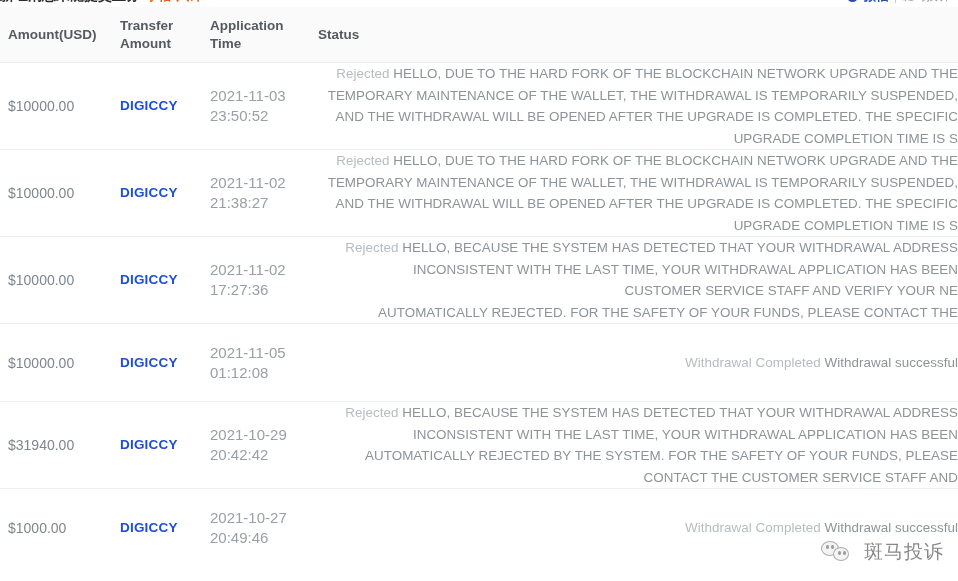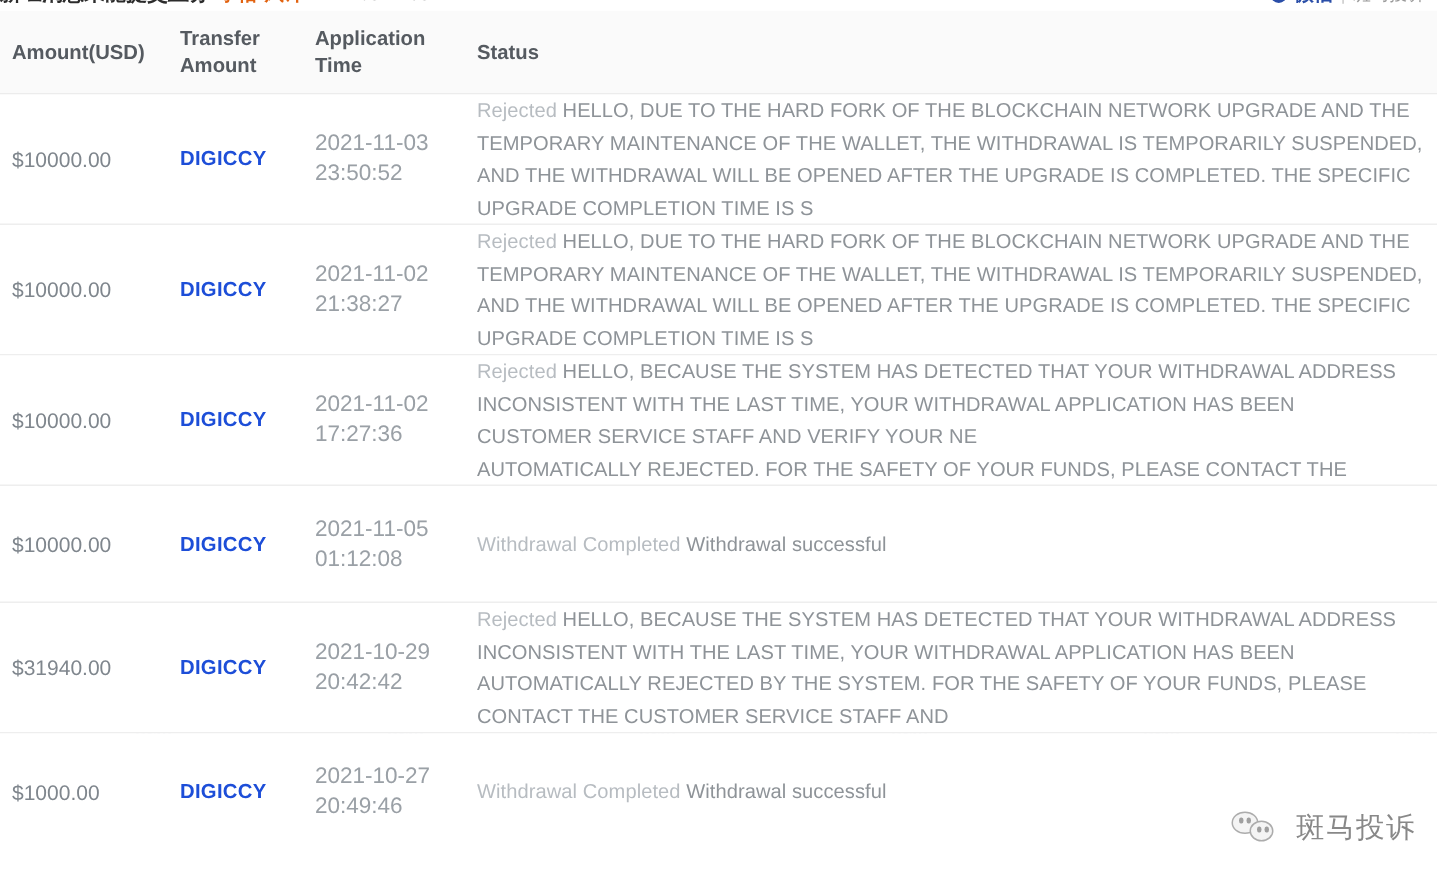--- a/index.html
+++ b/index.html
@@ -164,21 +164,21 @@
   .time-val   { color: #9aa0a6; font-size: 15px; line-height: 20px; }
 
   .status-text {
     color: #8e9398;
     font-size: 13.4px;
     line-height: 21.5px;
     letter-spacing: .05px;
     white-space: nowrap;
     overflow: visible;
   }
-  .status-line { display: block; }
+  .status-line { display: block; text-align: right; }
   .tag {
     color: #b7bcc1;
   }
 
   
   #brand {
     position: absolute;
     right: 14px;
     bottom: 16px;
     display: flex;

